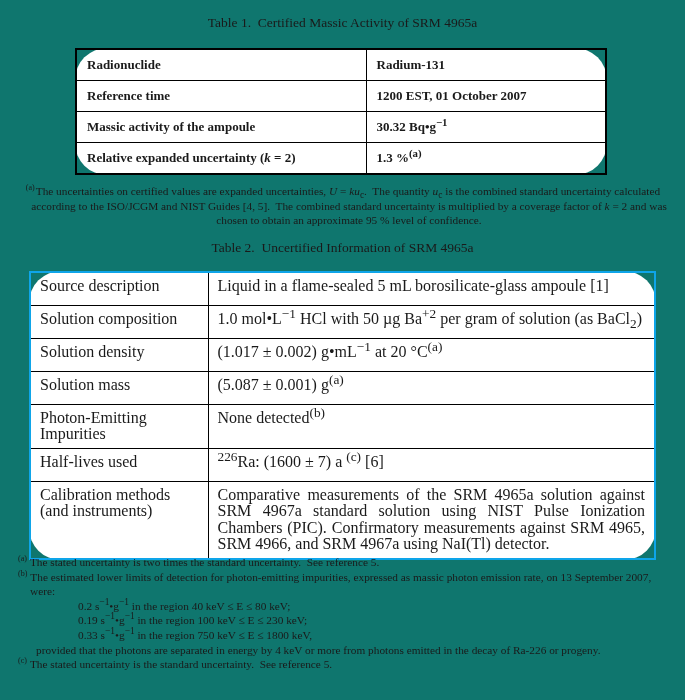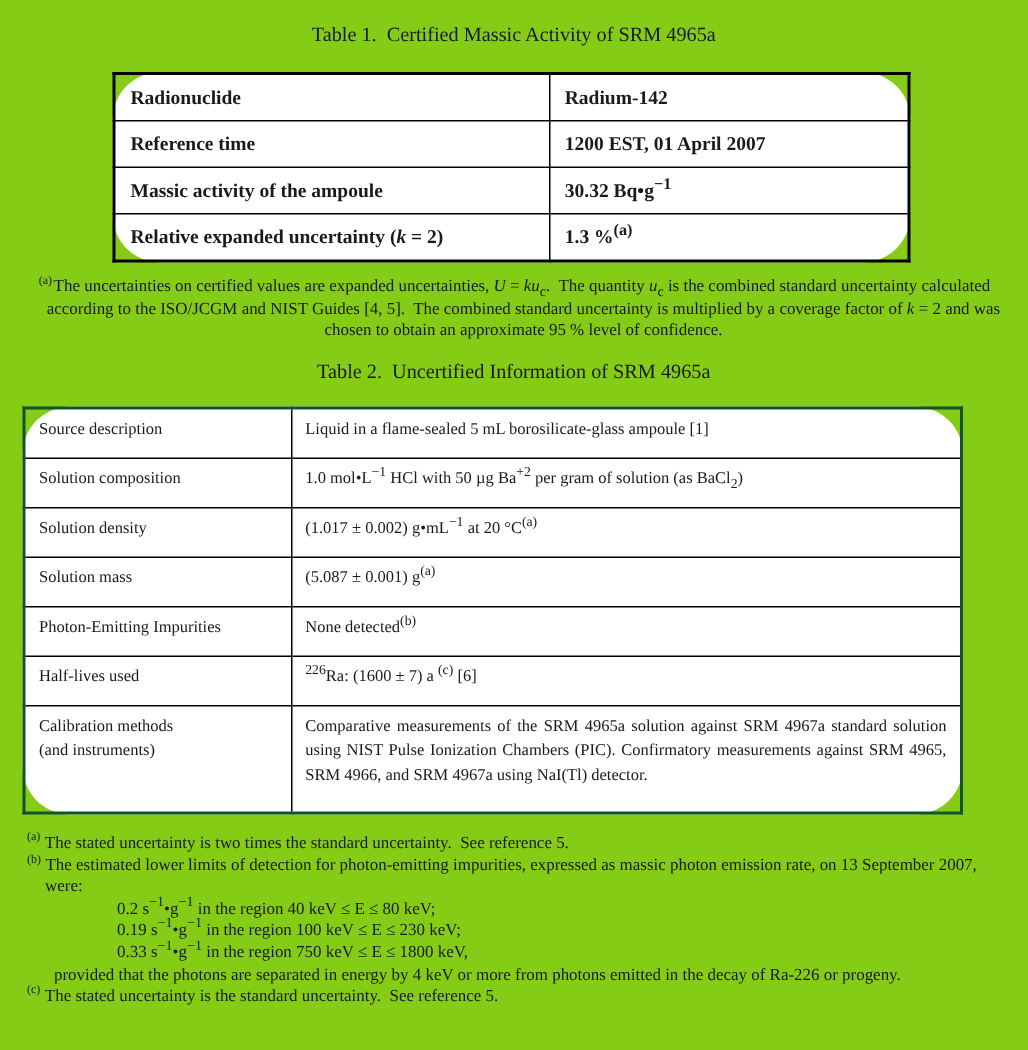--- a/index.html
+++ b/index.html
@@ -1,38 +1,38 @@
 <!DOCTYPE html>
 <html><head>
 <meta charset="utf-8">
 <style>
   html,body{margin:0;padding:0;}
   body{
     width:685px;height:700px;background:#ffffff;
     font-family:"Liberation Serif","DejaVu Serif",serif;
     color:#1a1a1a;
   }
-  .page{position:relative;width:685px;height:700px;background:#84cc16;overflow:hidden;}
+  .page{position:relative;width:685px;height:700px;background:#0f766e;overflow:hidden;}
 
   .caption{
     position:absolute;left:0;right:0;text-align:center;
     font-size:13.5px;white-space:pre-wrap;
   }
   .c1{top:15px;}
   .c2{top:240px;}
 
   table{border-collapse:collapse;table-layout:fixed;background:#fff;border-radius:32px;}
   td{border:1px solid #000;overflow:hidden;}
 
   .t1{position:absolute;top:48px;left:75px;width:530px;border:2px solid #000;font-size:13px;}
   .t1 td{font-weight:bold;vertical-align:middle;padding:0 10px;height:30px;}
   .t1 col.t1c1{width:290px;}
   .t1 col.t1c2{width:240px;}
 
-  .t2{position:absolute;top:271px;left:15px;width:625px;border:2px solid #14532d;font-size:11px;}
+  .t2{position:absolute;top:271px;left:29px;width:625px;border:2px solid #0ea5e9;font-size:16px;}
   .t2 td{vertical-align:top;padding:5px 9px;line-height:16.5px;}
   .t2 col.t2c1{width:178px;}
   .t2 col.t2c2{width:447px;}
   .t2 tr.r{height:33px;}
   .t2 tr.rlast{height:72px;}
   .t2 td.just{text-align:justify;}
 
   .fnblock{position:absolute;font-size:11.3px;line-height:14.6px;}
   .fn1{top:184px;left:18px;width:650px;text-align:center;}
   .fn2{top:555px;left:18px;width:654px;}
@@ -54,25 +54,25 @@
   <div class="caption c1">Table 1.  Certified Massic Activity of SRM 4965a</div>
 
   <table class="t1">
     <colgroup>
         <col class="t1c1">
         <col class="t1c2">
       </colgroup>
     <tbody>
       <tr>
         <td>Radionuclide</td>
-        <td>Radium-142</td>
+        <td>Radium-131</td>
       </tr>
       <tr>
         <td>Reference time</td>
-        <td>1200 EST, 01 April 2007</td>
+        <td>1200 EST, 01 October 2007</td>
       </tr>
       <tr>
         <td>Massic activity of the ampoule</td>
         <td>30.32 Bq•g<sup>−1</sup></td>
       </tr>
       <tr>
         <td>Relative expanded uncertainty (<i>k</i> = 2)</td>
         <td>1.3 %<sup>(a)</sup></td>
       </tr>
     </tbody>

